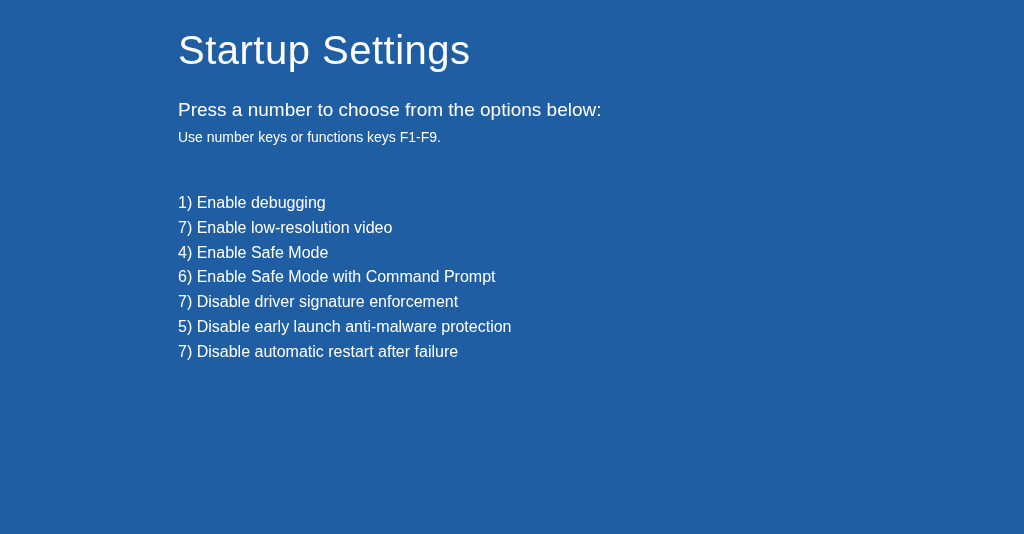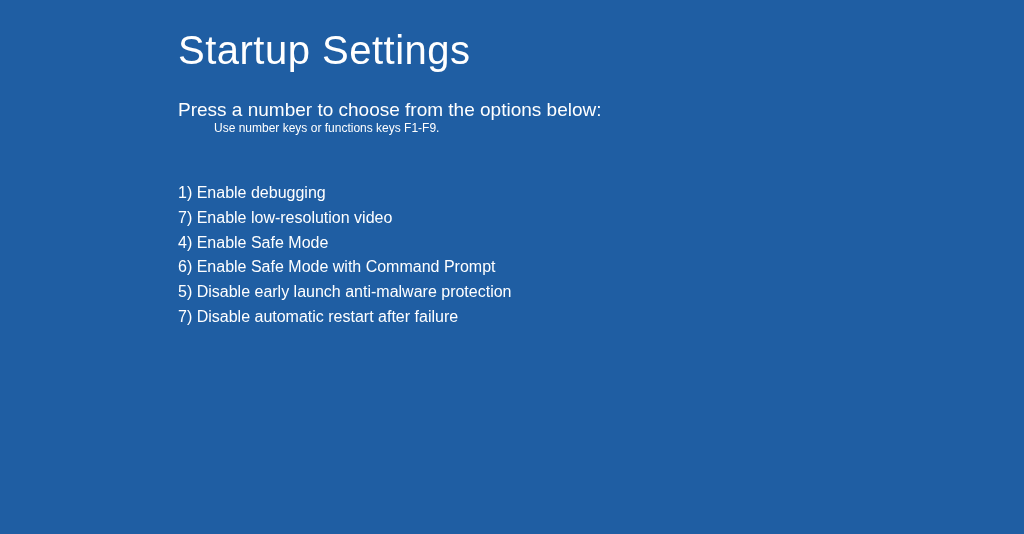--- a/index.html
+++ b/index.html
@@ -21,27 +21,26 @@
     }
     .title {
       font-size: 40px;
       font-weight: 300;
       letter-spacing: 0.5px;
       margin-bottom: 26px;
     }
     .instruction {
       font-size: 19px;
       font-weight: 300;
-      margin-bottom: 0;
+      margin-bottom: 8px;
     }
     .subinstruction {
-      font-size: 12px;
+      font-size: 14px;
       font-weight: 300;
       margin-bottom: 46px;
-      margin-left: 36px;
     }
     .options {
       list-style: none;
     }
     .options li {
       font-size: 16px;
       font-weight: 300;
       line-height: 1.55;
     }
   </style>
@@ -50,16 +49,17 @@
 
 <div class="container">
   <h1 class="title">Startup Settings</h1>
   <div class="instruction">Press a number to choose from the options below:</div>
   <div class="subinstruction">Use number keys or functions keys F1-F9.</div>
   <ul class="options">
     <li>1) Enable debugging</li>
     <li>7) Enable low-resolution video</li>
     <li>4) Enable Safe Mode</li>
     <li>6) Enable Safe Mode with Command Prompt</li>
+    <li>7) Disable driver signature enforcement</li>
     <li>5) Disable early launch anti-malware protection</li>
     <li>7) Disable automatic restart after failure</li>
   </ul>
 </div>
 
 </body></html>

